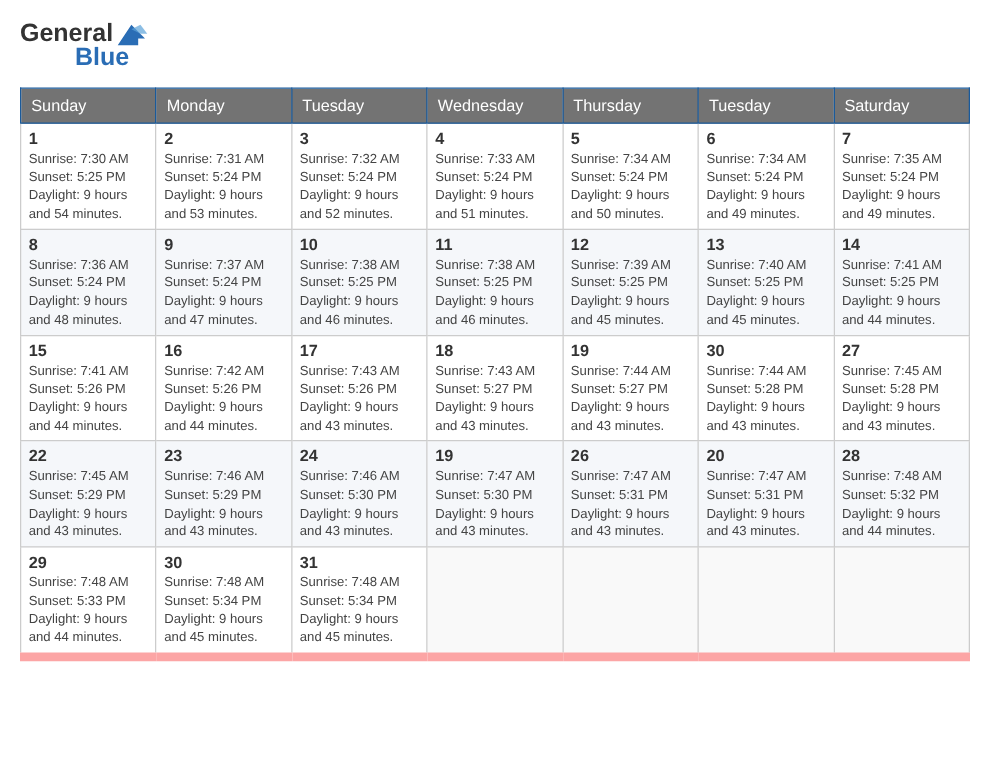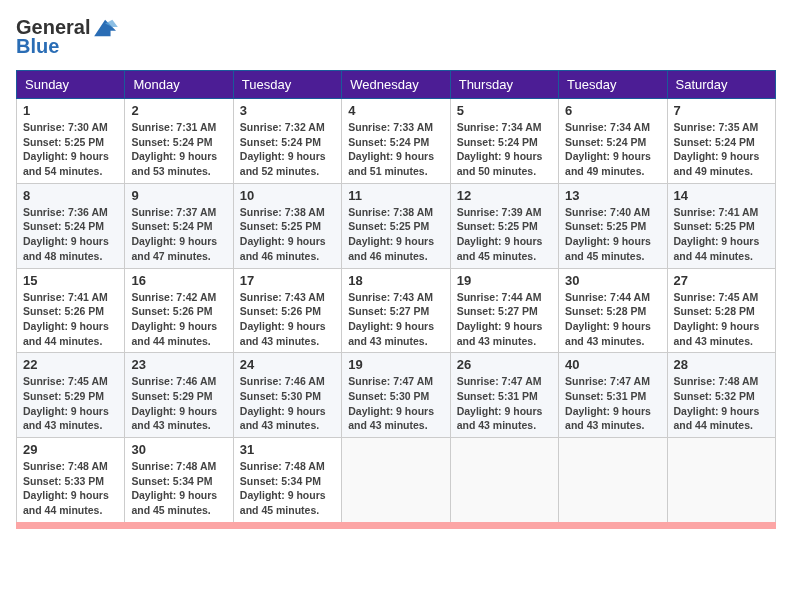--- a/index.html
+++ b/index.html
@@ -41,21 +41,21 @@
     .location {
       font-size: 16px;
       color: #555;
     }
     .calendar {
       width: 100%;
       border-collapse: collapse;
       font-size: 11px;
     }
     .calendar th {
-      background-color: #4c1d95;
+      background-color: #737373;
       color: white;
       text-align: left;
       padding: 6px 8px;
       font-size: 13px;
       font-weight: normal;
       border: 1px solid #1a5a9a;
     }
     .calendar td {
       border: 1px solid #ccc;
       vertical-align: top;
@@ -71,42 +71,41 @@
       font-size: 13px;
       font-weight: bold;
       color: #333;
       display: block;
       margin-bottom: 2px;
     }
     .day-detail {
       color: #444;
       font-size: 10.5px;
       line-height: 1.4;
-      font-weight: bold;
     }
     .empty-cell {
       background: #f9f9f9 !important;
     }
     .last-row td {
       border-bottom: 7px solid #fca5a5;
     }
   </style>
 </head>
 <body>
 
 <div class="header">
   <div class="logo">
     <div class="logo-text">
       <span style="font-size:20px;font-weight:bold;color:#333;">General</span>
       <svg class="logo-icon" viewBox="0 0 30 22">
         <polygon points="2,20 14,2 26,14 20,14 20,20" fill="#2a6db5"></polygon>
         <polygon points="14,6 22,2 28,10 22,10" fill="#5ba3d9" opacity="0.7"></polygon>
       </svg>
     </div>
-    <span style="font-size:20px;font-weight:bold;color:#2a6db5;margin-top:-4px;">Blue</span>
+    <span style="font-size:20px;font-weight:bold;color:#2a6db5;margin-top:-4px;margin-left:44px;">Blue</span>
   </div>
   <div class="title-area">
     <div class="month-title"></div>
     <div class="location"></div>
   </div>
 </div>
 
 <table class="calendar">
   <thead>
     <tr>
@@ -329,21 +328,21 @@
       </td>
         <td>
         <span class="day-num">26</span>
         <div class="day-detail">
           Sunrise: 7:47 AM<br>
           Sunset: 5:31 PM<br>
           Daylight: 9 hours and 43 minutes.
         </div>
       </td>
         <td>
-        <span class="day-num">40</span>
+        <span class="day-num">20</span>
         <div class="day-detail">
           Sunrise: 7:47 AM<br>
           Sunset: 5:31 PM<br>
           Daylight: 9 hours and 43 minutes.
         </div>
       </td>
         <td>
         <span class="day-num">28</span>
         <div class="day-detail">
           Sunrise: 7:48 AM<br>

